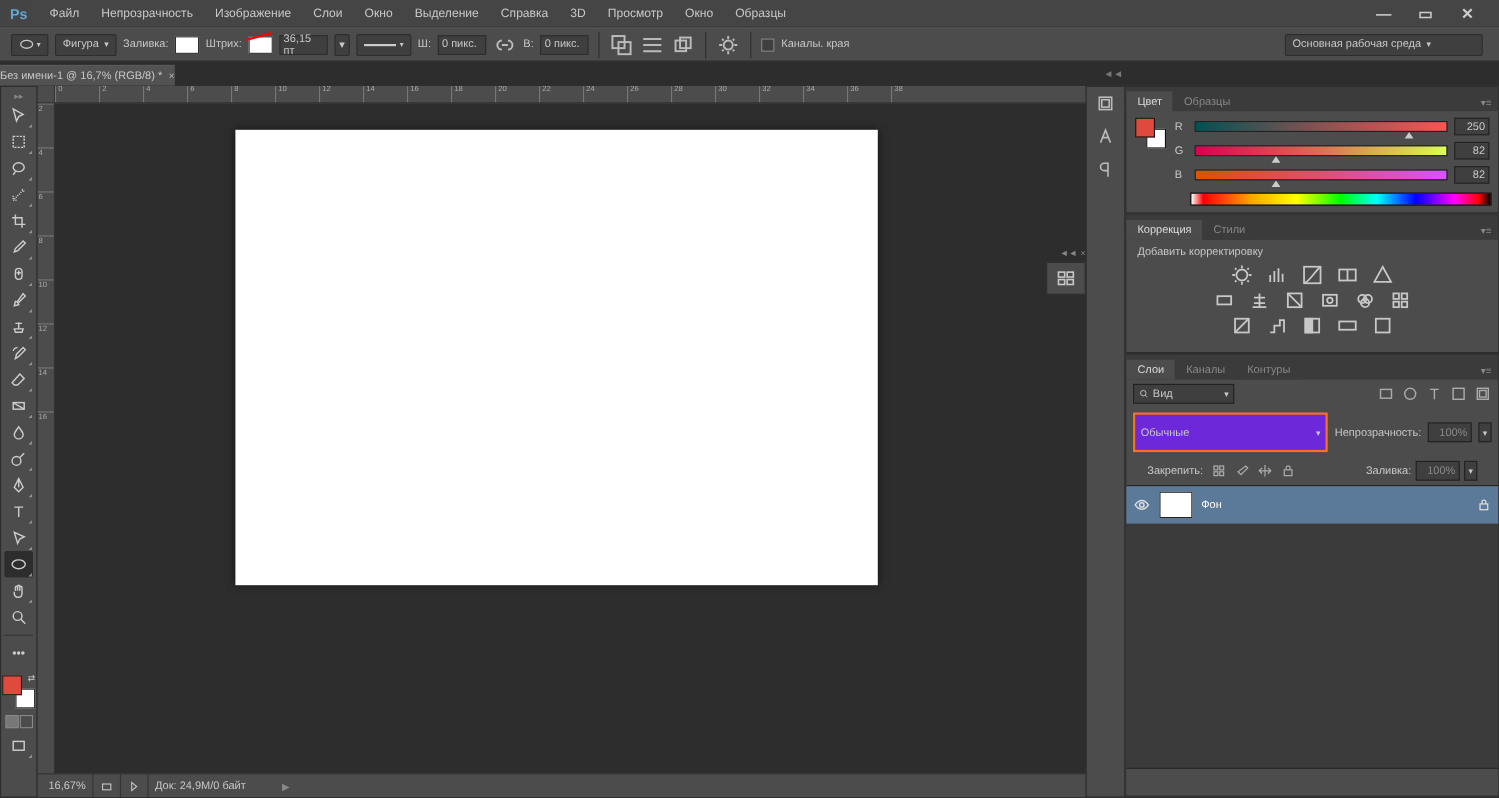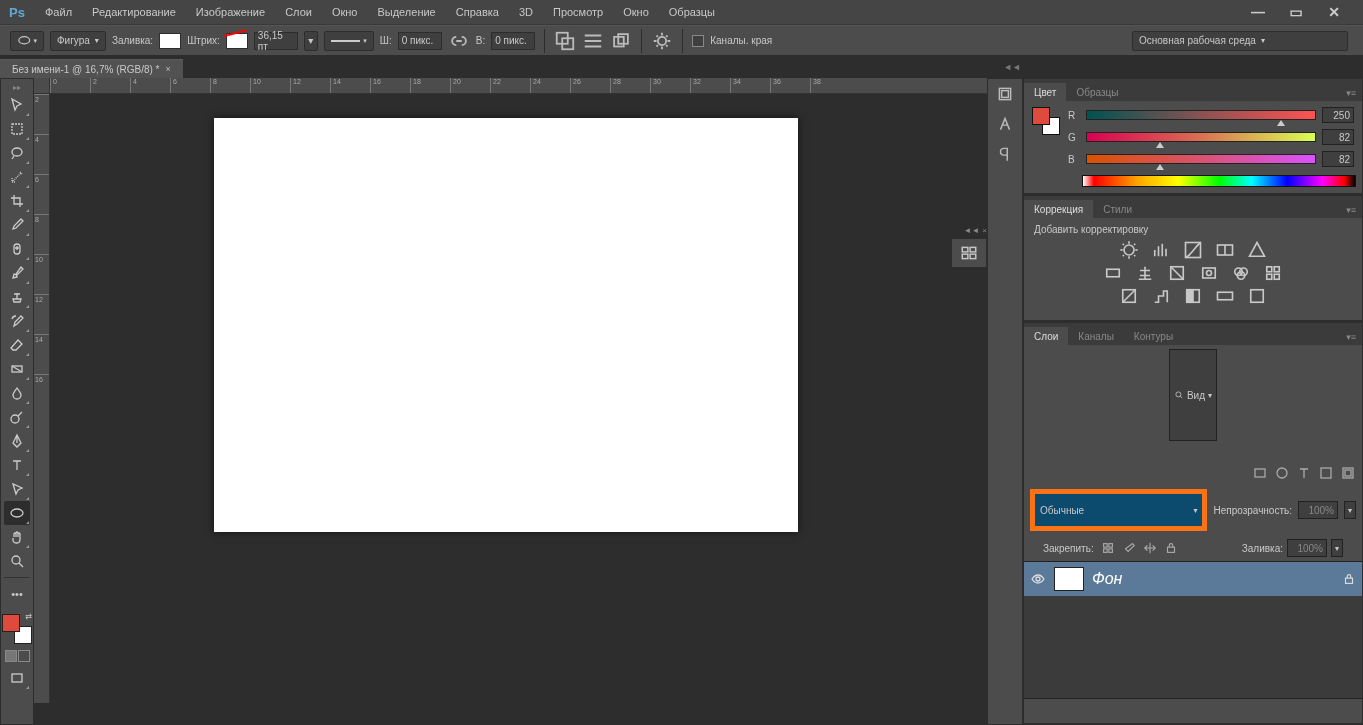--- a/index.html
+++ b/index.html
@@ -20,21 +20,21 @@
 .opt-label { font-size:10px;color:#c8c8c8; }
 .opt-swatch { width:22px;height:16px;border:1px solid #2d2d2d;}
 .opt-field { width:44px;height:18px;background:#3f3f3f;border:1px solid #2d2d2d;padding:0 3px;font-size:10px;display:flex;align-items:center;}
 .opt-icon { width:22px;height:22px;display:flex;align-items:center;justify-content:center;color:#bbb;}
 .opt-sep { width:1px;height:24px;background:#2d2d2d;margin:0 3px;}
 .workspace-picker { margin-left:auto;margin-right:5px;}
 .checkbox { width:12px;height:12px;border:1px solid #888;background:#3f3f3f;}
 
 
 .doc-tabs { height: 22px; background: #2d2d2d;display:flex;align-items:flex-end;}
-.doc-tab { background:#525252;height:19px;padding:2px 12px;font-size:10px;display:flex;align-items:center;border-top:1px solid #5a5a5a;}
+.doc-tab { background:#525252;height:19px;padding:2px 0;font-size:10px;display:flex;align-items:center;border-top:1px solid #5a5a5a;}
 .doc-tab .close { margin-left:6px;font-size:9px;color:#bbb;}
 
 
 .main-area { position:absolute; top:78px; left:0; right:0; bottom:0; display:flex;}
 
 
 .toolbox { width:34px;background:#4c4c4c;border:1px solid #2d2d2d;padding-top:4px;display:flex;flex-direction:column;align-items:center;gap:0;}
 .toolbox .collapse { height:10px;width:100%;display:flex;justify-content:center;font-size:8px;color:#888;}
 .tool { width:26px;height:24px;display:flex;align-items:center;justify-content:center;color:#ccc;position:relative;border-radius:2px;}
 .tool.active { background:#2d2d2d;}
@@ -92,61 +92,61 @@
 
 
 .adjust-body { padding:6px 10px 10px;}
 .adjust-title { font-size:10px;margin-bottom:6px;}
 .adj-row { display:flex;justify-content:center;gap:12px;margin:5px 0;}
 .adj-ic { width:20px;height:18px;display:flex;align-items:center;justify-content:center;color:#c8c8c8;}
 
 
 .layers-panel { flex:1;display:flex;flex-direction:column;}
 .layers-body { flex:1;display:flex;flex-direction:column;}
-.layer-toolbar { display:flex;align-items:center;gap:24px;padding:4px 6px;flex-direction:column;}
+.layer-toolbar { display:flex;align-items:center;gap:0;padding:4px 6px;}
 .layer-search { flex:0 0 92px;height:18px;background:#3f3f3f;border:1px solid #222;display:flex;align-items:center;padding:0 4px;font-size:10px;gap:3px;}
 .layer-filter-icons { display:flex;gap:6px;margin-left:auto;}
 .lf { width:16px;height:16px;display:flex;align-items:center;justify-content:center;color:#aaa;}
 
 .layer-row2 { display:flex;align-items:center;gap:6px;padding:4px 6px;}
-.blend-dd { flex:1;height:18px;background:#0c4a6e;border:5px solid #f97316;padding:16px 5px;font-size:10px;display:flex;align-items:center;}
+.blend-dd { flex:1;height:18px;background:#6d28d9;border:2px solid #f97316;padding:16px 5px;font-size:10px;display:flex;align-items:center;}
 .blend-dd::after{content:"▾";margin-left:auto;font-size:8px;}
 .op-lab{font-size:10px;}
 .op-field{width:40px;height:18px;background:#3f3f3f;border:1px solid #222;font-size:10px;display:flex;align-items:center;justify-content:flex-end;padding-right:3px;color:#888;}
 .op-dd{width:12px;height:18px;background:#3f3f3f;border:1px solid #222;font-size:8px;display:flex;align-items:center;justify-content:center;}
 
 .lock-row { display:flex;align-items:center;gap:7px;padding:4px 19px;}
 .lock-lab{font-size:10px;}
 .lock-ic { width:14px;height:14px;display:flex;align-items:center;justify-content:center;color:#aaa;}
 .fill-group{margin-left:auto;display:flex;align-items:center;gap:4px;}
 
 .layer-list { flex:1;background:#3b3b3b;border-top:1px solid #222;border-bottom:1px solid #222;}
 .layer-item { height:34px;display:flex;align-items:center;padding:0 6px;gap:8px;background:#5b7a99;}
 .layer-item .eye { width:16px;height:16px;color:#ddd;display:flex;align-items:center;justify-content:center;}
 .layer-item .thumb { width:30px;height:24px;background:#fff;border:1px solid #222;}
-.layer-item .name { font-size:16px;font-style:italic;color:#fff;}
+.layer-item .name { font-size:10px;color:#fff;}
 .layer-item .lock { margin-left:auto;width:14px;height:14px;color:#ddd;}
 
 .layer-footer { height:24px;display:flex;align-items:center;justify-content:flex-end;gap:12px;padding:0 8px;background:#4c4c4c;}
 .lfoot { width:16px;height:16px;display:flex;align-items:center;justify-content:center;color:#aaa;margin-left:48px;}
 
 
 .float-tab { position:absolute;top:160px;right:376px;width:36px;height:30px;background:#4c4c4c;border:1px solid #2d2d2d;display:flex;align-items:center;justify-content:center;}
 .float-tab-top { position:absolute;top:148px;right:376px;display:flex;gap:3px;font-size:8px;color:#888;}
 .right-arrow{position:absolute;top:62px;right:342px;font-size:9px;color:#777;display:flex;gap:3px;}
 
 svg { fill: none; stroke: currentColor; stroke-width: 1.3; }
 </style>
 </head>
 <body>
 
 <div class="menubar">
   <div class="ps-logo">Ps</div>
   <div class="menubar-item">Файл</div>
-  <div class="menubar-item">Редактирование</div>
+  <div class="menubar-item">Непрозрачность</div>
   <div class="menubar-item">Изображение</div>
   <div class="menubar-item">Слои</div>
   <div class="menubar-item">Окно</div>
   <div class="menubar-item">Выделение</div>
   <div class="menubar-item">Справка</div>
   <div class="menubar-item">3D</div>
   <div class="menubar-item">Просмотр</div>
   <div class="menubar-item">Окно</div>
   <div class="menubar-item">Образцы</div>
   <div class="window-controls">
@@ -206,21 +206,21 @@
   <div class="opt-sep"></div>
   <div class="opt-icon">
       <svg viewBox="0 0 16 16">
         <circle cx="8" cy="8" r="3"></circle>
         <path d="M8 2v2M8 12v2M2 8h2M12 8h2M4 4l1 1M11 11l1 1M4 12l1-1M11 5l1-1"></path>
       </svg>
     </div>
   <div class="opt-sep"></div>
   <div class="checkbox"></div>
   <span class="opt-label">Каналы. края</span>
-  <div class="opt-dropdown workspace-picker" style="width:216px;">Основная рабочая среда</div>
+  <div class="opt-dropdown workspace-picker" style="width:180px;">Основная рабочая среда</div>
 </div>
 
 <div class="doc-tabs">
   <div class="doc-tab">
     <span>Без имени-1 @ 16,7% (RGB/8) *</span>
     <span class="close">×</span>
   </div>
 </div>
 
 <div class="right-arrow">
@@ -401,20 +401,39 @@
       <div class="tick">2</div>
         <div class="tick">4</div>
         <div class="tick">6</div>
         <div class="tick">8</div>
         <div class="tick">10</div>
         <div class="tick">12</div>
         <div class="tick">14</div>
         <div class="tick">16</div>
     </div>
     <div class="canvas"></div>
+    <div class="status-bar">
+      <div class="s-item">
+          <span>16,67%</span>
+        </div>
+      <div class="s-item">
+          <svg width="12" height="12" viewBox="0 0 16 16">
+            <rect x="3" y="5" width="10" height="7"></rect>
+          </svg>
+        </div>
+      <div class="s-item">
+          <svg width="12" height="12" viewBox="0 0 16 16">
+            <path d="M5 3l6 5-6 5z"></path>
+          </svg>
+        </div>
+      <div class="s-item" style="border-right:none;">
+          <span>Док: 24,9M/0 байт</span>
+          <span class="status-arrow" style="margin-left:30px;">▶</span>
+        </div>
+    </div>
   </div>
 
   <div class="float-tab-top">
       <span>◄◄</span>
       <span>×</span>
     </div>
   <div class="float-tab">
     <svg width="18" height="18" viewBox="0 0 16 16">
         <rect x="2" y="3" width="5" height="4"></rect>
         <rect x="9" y="3" width="5" height="4"></rect>

